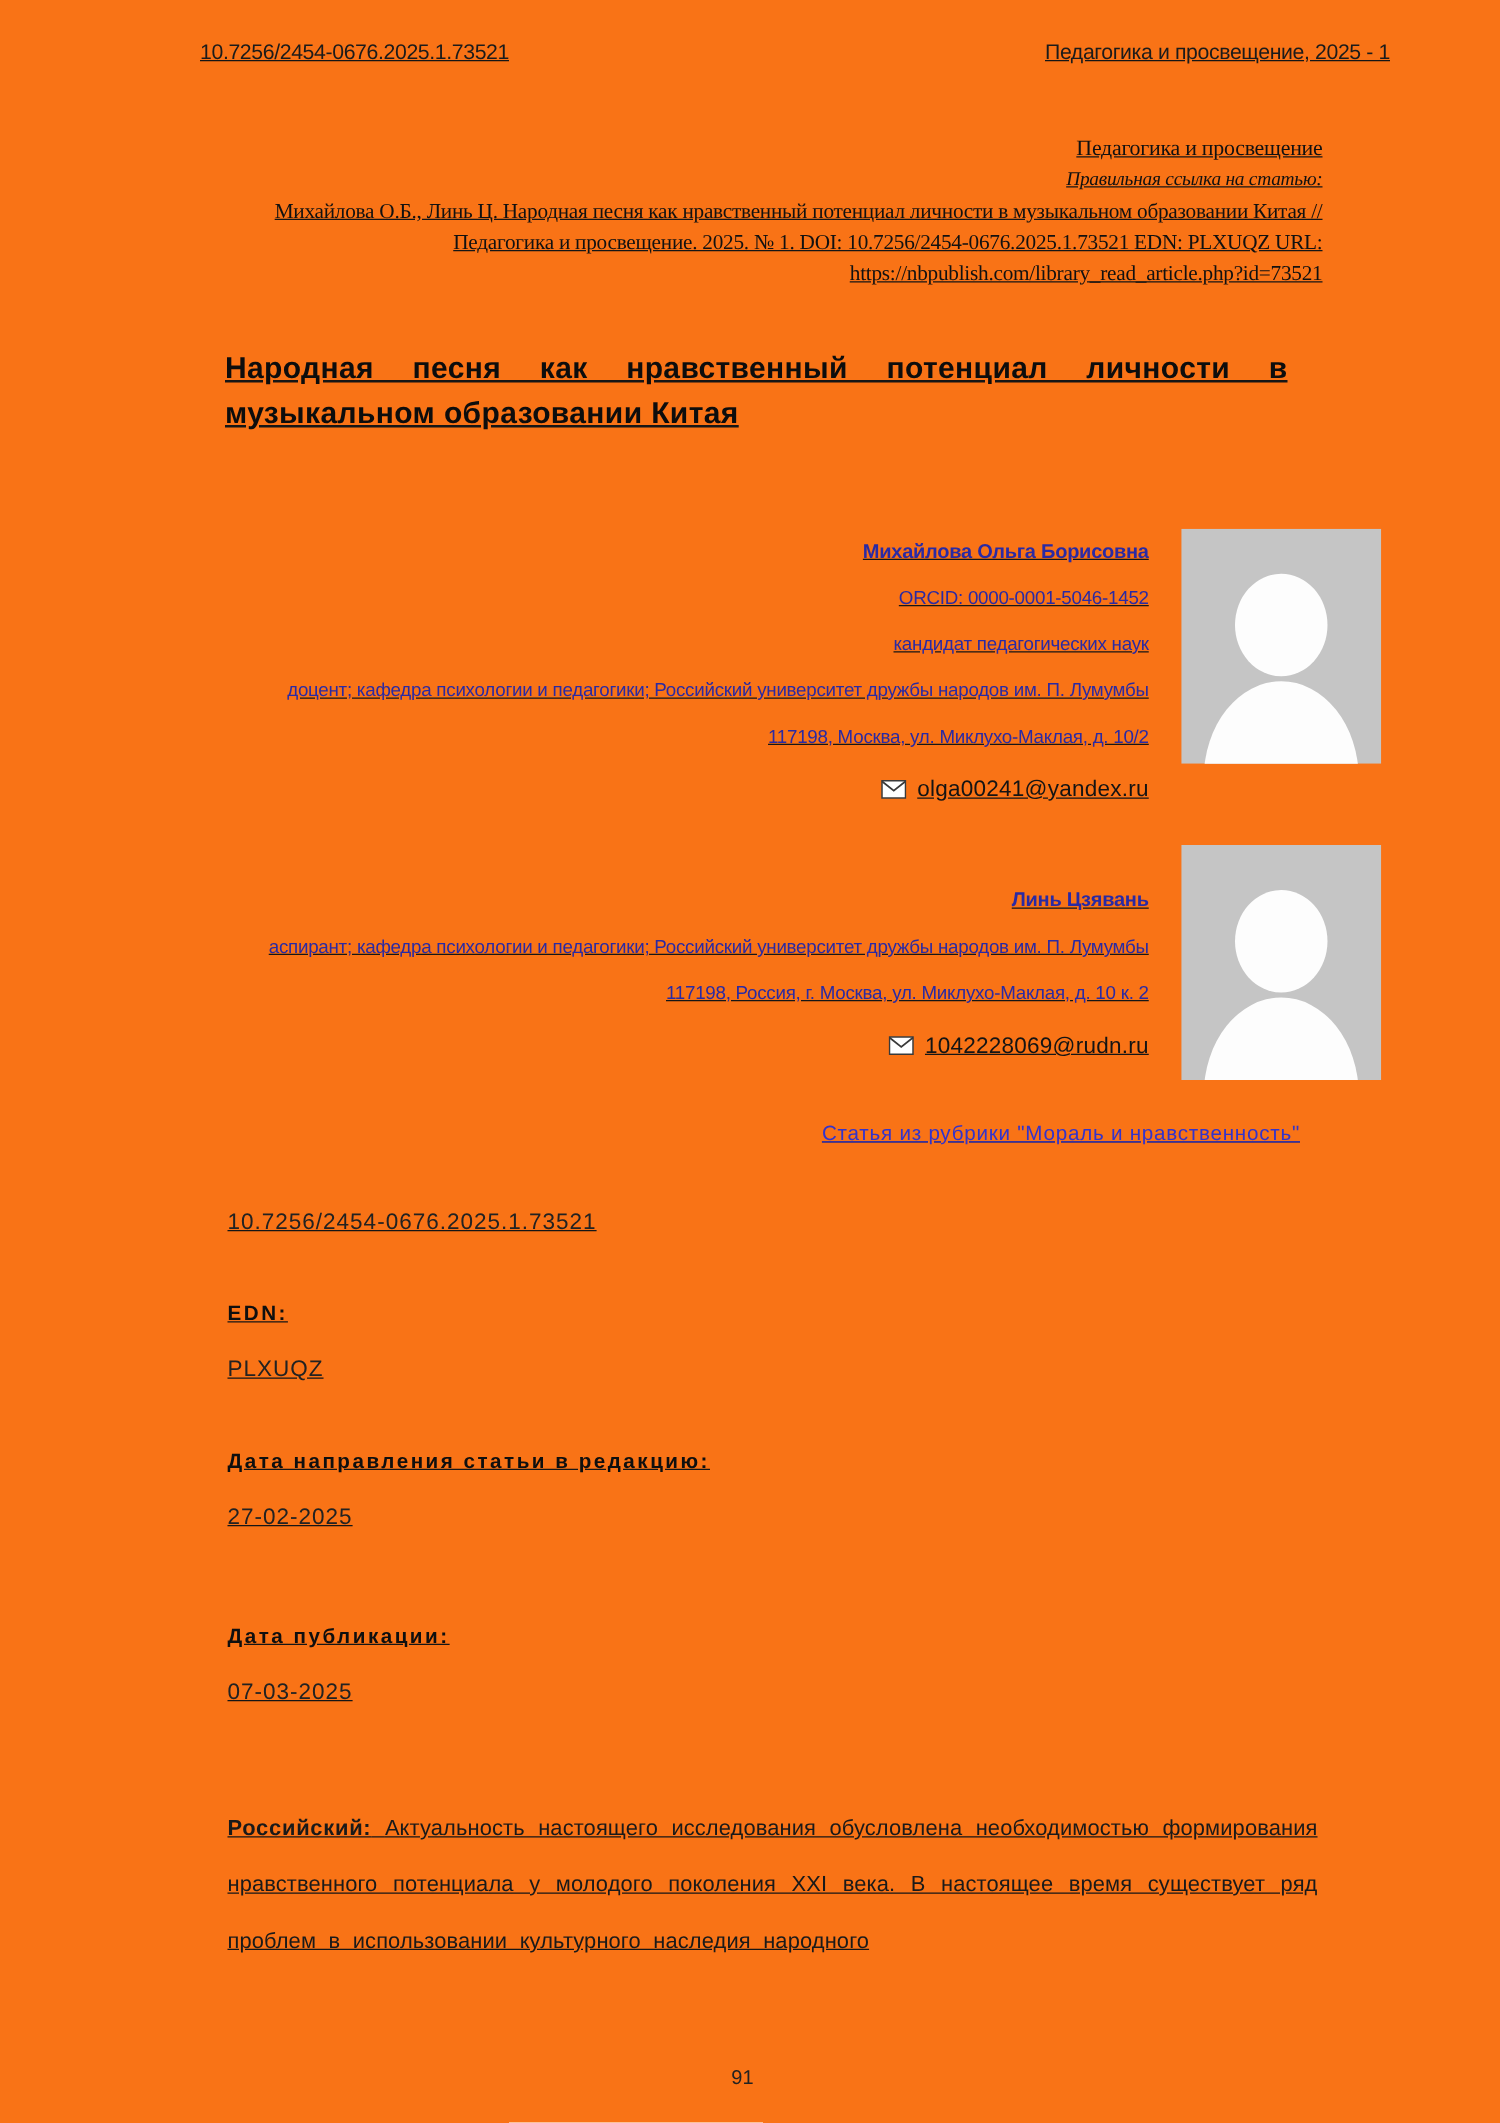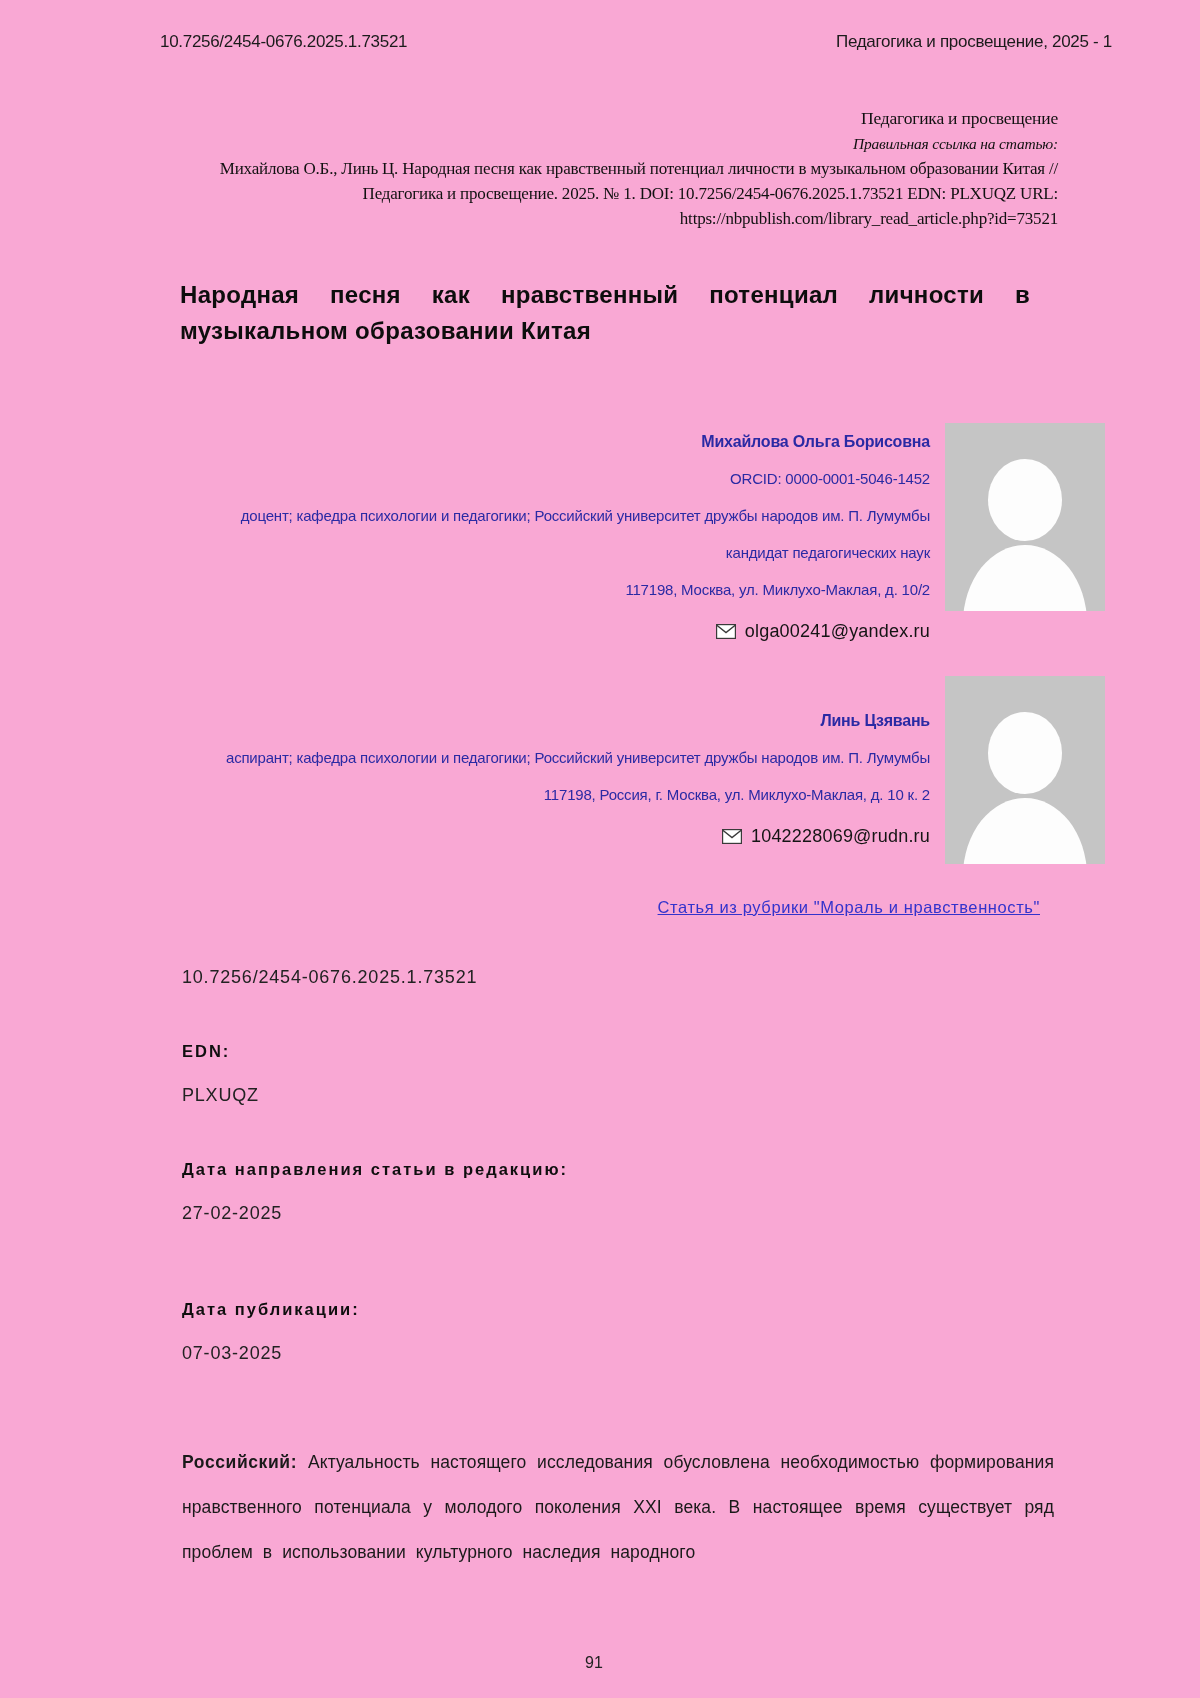--- a/index.html
+++ b/index.html
@@ -1,24 +1,25 @@
 <!DOCTYPE html>
 <html><head>
 <meta charset="utf-8">
 <style>
   html,body { margin:0; padding:0; background:#ffffff; }
   .page {
     position:relative;
     width:1200px; height:1698px;
     margin:0 auto;
-    background:#f9a8d4;
+    background:#f97316;
     color:#161616;
     font-family:"Liberation Sans", sans-serif;
     box-sizing:border-box;
     overflow:hidden;
+    text-decoration:underline;
   }
   
   .run-header {
     display:flex; justify-content:space-between;
     padding:32px 88px 0 160px;
     font-size:17px; letter-spacing:-0.3px; color:#1b1b1b;
   }
   
   .citation {
     margin:54px 160px 0 178px;
@@ -36,21 +37,21 @@
     letter-spacing:0.3px; text-align:justify; color:#0d0d0d;
   }
   
   .authors { margin:74px 0 0 180px; width:925px; }
   .author-row { display:flex; align-items:flex-start; }
   .author-info {
     flex:1;
     text-align:right;
     color:#2a2aa4;
     font-size:15px; line-height:37px; letter-spacing:-0.2px;
-    padding-right:15px;
+    padding-right:26px;
   }
   .author-name { font-weight:bold; font-size:16px; }
   .author-email {
     color:#141414; font-size:18px; letter-spacing:0.2px;
     display:flex; justify-content:flex-end; align-items:center; gap:9px;
     margin-top:5px;
   }
   .avatar-box { width:160px; height:188px; flex:0 0 160px; }
   .author-row.second { margin-top:26px; }
   .author-row.second .author-info { padding-top:26px; }
@@ -101,22 +102,22 @@
   </div>
 
   <h1 class="art-title">Народная песня как нравственный потенциал личности в музыкальном образовании Китая</h1>
 
   <div class="authors">
 
     <div class="author-row">
       <div class="author-info">
         <div class="author-name">Михайлова Ольга Борисовна</div>
         <div>ORCID: 0000-0001-5046-1452</div>
+        <div>кандидат педагогических наук</div>
         <div>доцент; кафедра психологии и педагогики; Российский университет дружбы народов им. П. Лумумбы</div>
-        <div>кандидат педагогических наук</div>
         <div>117198, Москва, ул. Миклухо-Маклая, д. 10/2</div>
         <div class="author-email">
           <svg width="20" height="15" viewBox="0 0 20 15">
             <rect x="0.5" y="0.5" width="19" height="14" fill="#ffffff" stroke="#3a3a3a" stroke-width="1.4"></rect>
             <path d="M0.5,1 L10,8.5 L19.5,1" fill="none" stroke="#3a3a3a" stroke-width="1.4"></path>
           </svg>
           <span>olga00241@yandex.ru</span>
         </div>
       </div>
       <div class="avatar-box">

